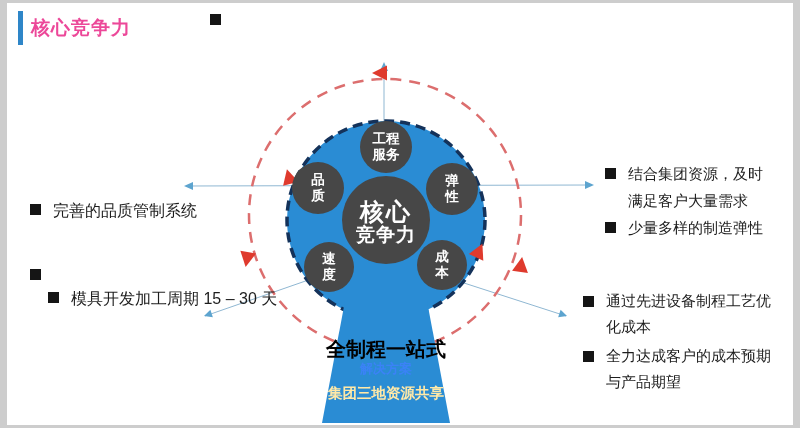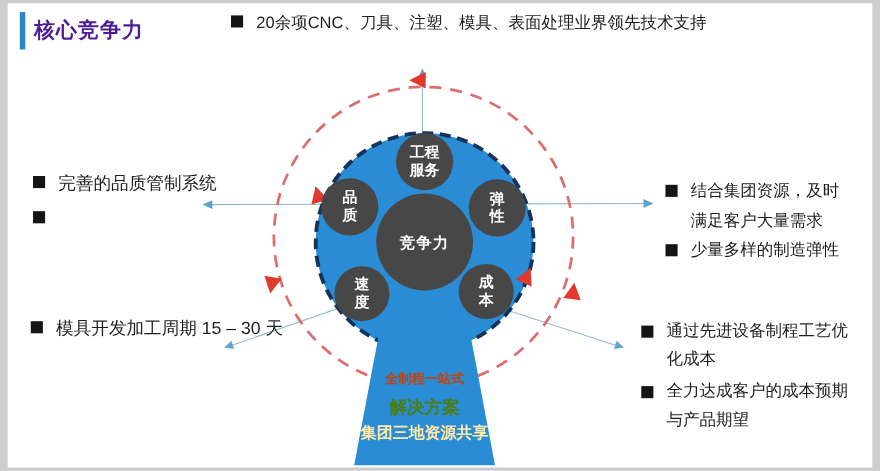--- a/index.html
+++ b/index.html
@@ -1,42 +1,42 @@
 <!DOCTYPE html>
 <html><head>
 <meta charset="utf-8">
 <style>
   html,body{margin:0;padding:0;background:#c9c9c9;font-family:"Liberation Sans","DejaVu Sans",sans-serif;}
   .stage{position:relative;width:800px;height:428px;background:#ffffff;overflow:hidden;}
   .frame{position:absolute;background:#cdcdcd;z-index:40;}
   .layer{position:absolute;left:0;top:0;z-index:1;}
   .title-wrap{position:absolute;left:18px;top:11px;display:flex;align-items:center;z-index:5;}
   .title-bar{width:5px;height:34px;background:#2e86c8;margin-right:8px;}
-  .title-text{font-size:19px;font-weight:bold;color:#4c1d95;letter-spacing:1px;}
+  .title-text{font-size:19px;font-weight:bold;color:#ec4899;letter-spacing:1px;}
   .bullet-list{position:absolute;z-index:5;color:#1d1d1d;}
   .bullet-item{position:relative;padding-left:23px;}
   .sq{position:absolute;left:0;top:3px;width:11px;height:11px;background:#151515;}
   .list-top{left:210px;top:11px;width:440px;font-size:15px;white-space:nowrap;}
   .list-top .bullet-item{margin-bottom:13px;}
   .list-left-top{left:30px;top:157px;font-size:16px;white-space:nowrap;}
-  .list-left-top .bullet-item{margin-bottom:11px;}
-  .list-left-bottom{left:28px;top:289px;font-size:16px;white-space:nowrap;}
+  .list-left-top .bullet-item{margin-bottom:11px;margin-top:44px;}
+  .list-left-bottom{left:48px;top:289px;font-size:16px;white-space:nowrap;}
   .list-left-bottom .bullet-item{margin-bottom:11px;}
   .list-right-top{left:605px;top:160px;width:172px;font-size:15px;line-height:27px;}
   .list-right-top .sq{top:8px;}
   .list-right-bottom{left:583px;top:288px;width:188px;font-size:15px;line-height:26px;}
   .list-right-bottom .bullet-item{margin-bottom:3px;}
   .list-right-bottom .sq{top:8px;}
   .sat-label{position:absolute;transform:translate(-50%,-50%);color:#ffffff;font-weight:bold;font-size:13.5px;line-height:16px;text-align:right;z-index:10;}
   .core-label{position:absolute;left:386px;top:221px;transform:translate(-50%,-50%);color:#ffffff;font-weight:bold;text-align:center;z-index:10;}
   .core-l1{display:block;font-size:24px;line-height:27px;letter-spacing:2px;}
-  .core-l2{display:block;font-size:14px;line-height:19px;letter-spacing:1px;}
+  .core-l2{display:block;font-size:19px;line-height:19px;letter-spacing:1px;}
   .funnel-line{position:absolute;left:386px;transform:translateX(-50%);font-weight:bold;z-index:10;white-space:nowrap;}
-  .fl-1{top:336px;font-size:12px;color:#c2410c;}
-  .fl-2{top:360px;font-size:16px;color:#4d7c0f;}
+  .fl-1{top:336px;font-size:20px;color:#000000;}
+  .fl-2{top:360px;font-size:13px;color:#3b82f6;}
   .fl-3{top:384px;font-size:14.5px;color:#ffe9a8;text-align:center;}
 </style>
 </head>
 <body>
 
 <div class="stage">
 
   <svg class="layer" width="800" height="428" viewBox="0 0 800 428">
 
     <line x1="186" y1="186" x2="592" y2="185" stroke-width="1" stroke="#8fb7d2"></line>
@@ -72,21 +72,20 @@
   </svg>
 
   <div class="title-wrap">
     <div class="title-bar"></div>
     <div class="title-text">核心竞争力</div>
   </div>
 
   <div class="bullet-list list-top">
     <div class="bullet-item">
       <span class="sq"></span>
-      <span>20余项CNC、刀具、注塑、模具、表面处理业界领先技术支持</span>
     </div>
   </div>
 
   <div class="bullet-list list-left-top">
     <div class="bullet-item">
       <span class="sq"></span>
       <span>完善的品质管制系统</span>
     </div>
     <div class="bullet-item">
       <span class="sq"></span>
@@ -137,20 +136,21 @@
   <div class="sat-label" style="left:329px;top:267px;">
     <span style="display:block">速</span>
     <span style="display:block">度</span>
   </div>
   <div class="sat-label" style="left:442px;top:265px;">
     <span style="display:block">成</span>
     <span style="display:block">本</span>
   </div>
 
   <div class="core-label">
+    <span class="core-l1">核心</span>
     <span class="core-l2">竞争力</span>
   </div>
 
   <div class="funnel-line fl-1">全制程一站式</div>
   <div class="funnel-line fl-2">解决方案</div>
   <div class="funnel-line fl-3">集团三地资源共享</div>
 
   <div class="frame" style="left:0;top:0;width:800px;height:3px;"></div>
   <div class="frame" style="left:0;top:425px;width:800px;height:3px;"></div>
   <div class="frame" style="left:0;top:0;width:7px;height:428px;"></div>

